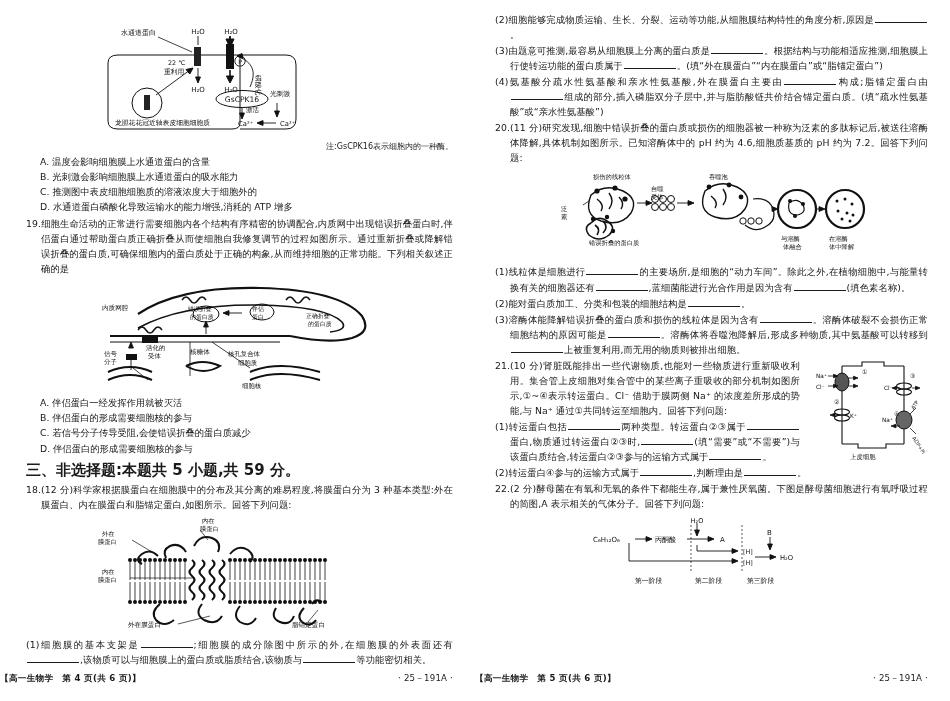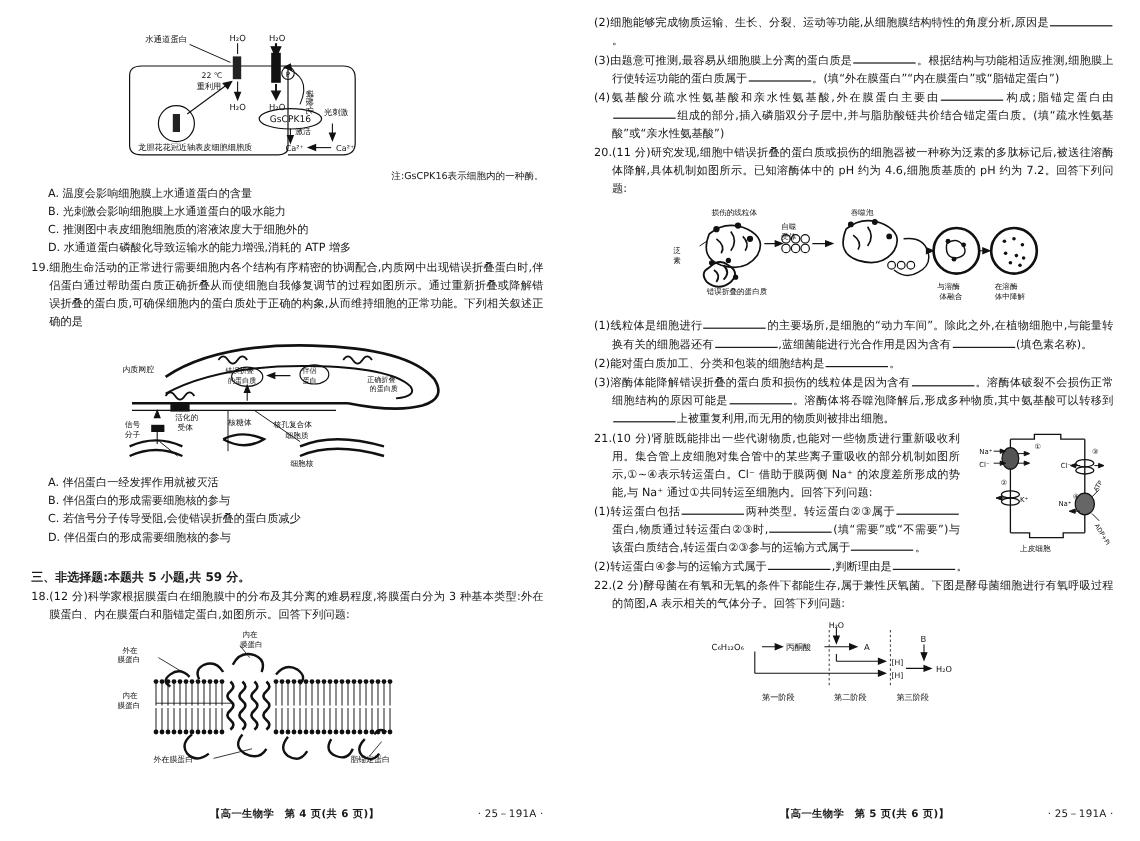--- a/index.html
+++ b/index.html
@@ -45,24 +45,24 @@
     line-height: 1.62;
     margin: 0 0 0 14px;
     color: #161616;
   }
   .qnum-block { margin-top: 2px; }
   .hang {
     padding-left: 15px;
     text-indent: -15px;
   }
   .sect-title {
-    font-size: 10px;
+    font-size: 15px;
     line-height: 1.62;
     font-weight: bold;
-    margin: 18px 0 0 0;
+    margin: 2px 0 0 0;
   }
   .blank {
     display: inline-block;
     border-bottom: 1px solid #1a1a1a;
     min-width: 52px;
     height: 9px;
     margin: 0 1px;
     vertical-align: baseline;
   }
 
@@ -76,24 +76,24 @@
     text-align: right;
     margin-top: -2px;
     margin-bottom: 2px;
   }
   .fig-wrap { width: 100%; display: flex; justify-content: center; }
 
   
   .footer {
     position: absolute;
     bottom: 16px;
-    left: 16px; right: 0;
+    left: 0; right: 0;
     display: flex;
     align-items: baseline;
-    justify-content: center;
+    justify-content: flex-start;
     font-size: 8.6px;
   }
   .footer-center { font-weight: bold; letter-spacing: 0.3px;}
   .footer-right {
     position: absolute;
     right: 22px;
     bottom: 16px;
     font-size: 8.6px;
     letter-spacing: 0.2px;
   }
@@ -446,20 +446,21 @@
         <text x="8" y="28" font-size="6.3" fill="#111">膜蛋白</text>
         <text x="112" y="7" font-size="6.3" fill="#111">内在</text>
         <text x="110" y="15" font-size="6.3" fill="#111">膜蛋白</text>
         <text x="12" y="58" font-size="6.3" fill="#111">内在</text>
         <text x="8" y="66" font-size="6.3" fill="#111">膜蛋白</text>
         <text x="38" y="111" font-size="6.6" fill="#111">外在膜蛋白</text>
         <text x="202" y="111" font-size="6.6" fill="#111">脂锚定蛋白</text>
       </svg>
     </div>
 
+    <div class="p">(1)细胞膜的基本支架是<span class="blank"></span>;细胞膜的成分除图中所示的外,在细胞膜的外表面还有<span class="blank"></span>,该物质可以与细胞膜上的蛋白质或脂质结合,该物质与<span class="blank"></span>等功能密切相关。</div>
 
     <div class="footer">
       <span class="footer-center">【高一生物学　第 4 页(共 6 页)】</span>
     </div>
     <div class="footer-right">· 25－191A ·</div>
   </div>
 
   <div class="col col-right">
 
     <div class="p hang">(2)细胞能够完成物质运输、生长、分裂、运动等功能,从细胞膜结构特性的角度分析,原因是<span class="blank"></span>。</div>

